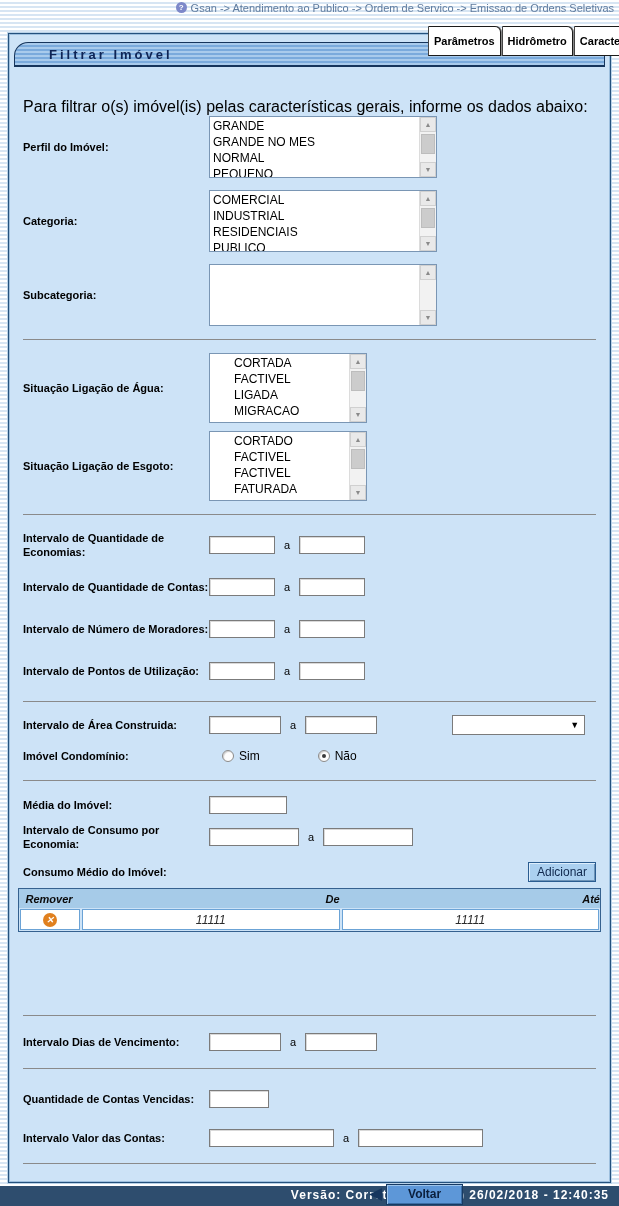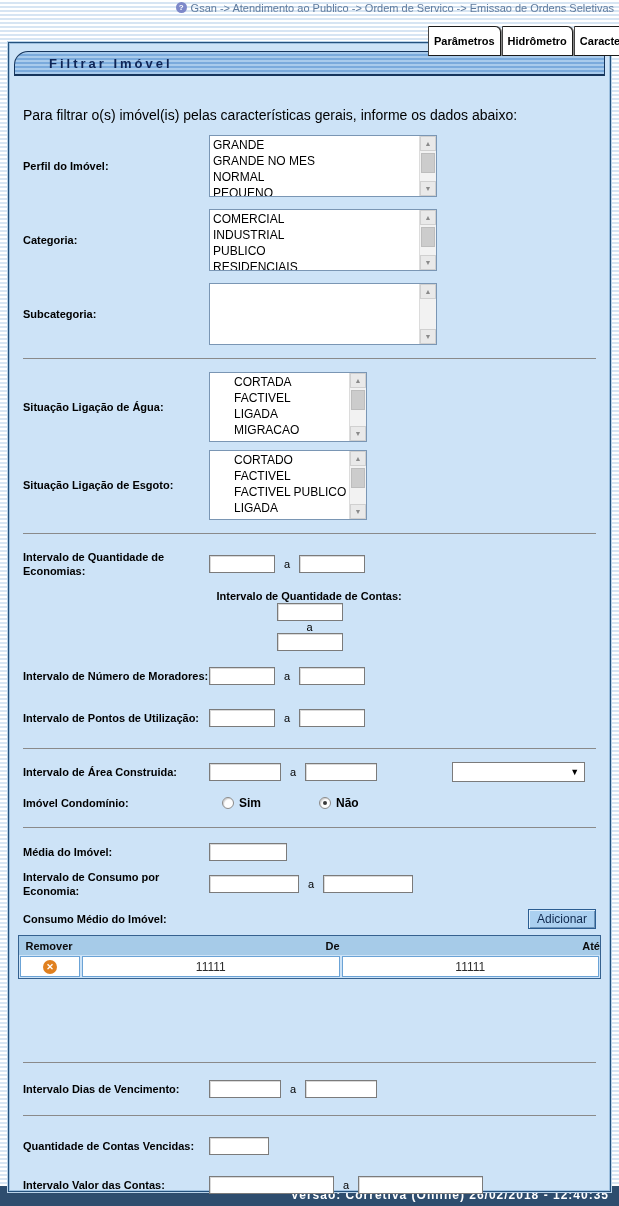--- a/index.html
+++ b/index.html
@@ -13,28 +13,28 @@
   .breadcrumb { position:absolute; top:1px; right:5px; height:13px; display:flex; align-items:center; gap:4px;
     font-size:11px; color:#5f7b9e; white-space:nowrap; z-index:5; }
   .help-icon { width:11px; height:11px; border-radius:50%; background:#7d88c9; color:#fff; font-size:8px;
     font-weight:bold; display:inline-flex; align-items:center; justify-content:center; }
   
   .tabs { position:absolute; top:26px; left:427px; display:flex; z-index:4; }
   .tab { height:30px; background:#ffffff; border:1px solid #1b1b1b; border-left:1px solid #444;
     font-size:11px; font-weight:bold; color:#000; display:flex; align-items:flex-start; justify-content:center;
     padding:8px 5px 0 5px; margin-left:1px; border-radius:0 6px 0 0; box-shadow:1px 0 0 #888;text-align:center; }
   
-  .panel { position:absolute; left:8px; top:42px; width:603px; height:1150px;
+  .panel { position:absolute; left:8px; top:33px; width:603px; height:1150px;
     background:#cde3f7; border:1px solid #24517d; box-shadow: inset 0 0 0 1px #9dbfde, 0 0 0 1px #b9d2e8; z-index:2; }
   .title-bar { position:absolute; top:8px; left:5px; right:5px; height:25px;
     background: repeating-linear-gradient(180deg, #a9cbec 0 2px, #7aaadc 2px 4px);
     border:1px solid #16355c; border-bottom:2px solid #16355c; border-radius:14px 2px 0 0;
     font-size:13px; font-weight:bold; letter-spacing:3px; color:#0e2455; line-height:23px; padding-left:34px; }
   .content { position:absolute; top:44px; left:5px; right:5px; bottom:4px; font-size:11px; color:#000; }
-  .intro { margin:20px 4px 12px 9px; font-size:14px; }
+  .intro { margin:20px 4px 0 9px; font-size:16px; }
   .frow { display:flex; align-items:center; margin:0 9px; }
   .lbl { width:186px; font-weight:bold; font-size:11px; line-height:14px; flex-shrink:0; }
   
   .listbox { background:#fff; border:1px solid #7a96b4; display:flex; }
   .lb-lg { width:228px; height:62px;gap:46px; }
   .lb-sm { width:158px; height:70px;padding-left:21px; }
   .opts { flex:1; overflow:hidden; padding:1px 0 0 3px; font-size:12px; line-height:16px; color:#000; }
   .sb { width:17px; background:#f2f2f2; border-left:1px solid #dcdcdc; display:flex; flex-direction:column; }
   .sb-btn { height:15px; background:#e9e9e9; border:1px solid #d0d0d0; color:#8a8a8a; font-size:7px;
     display:flex; align-items:center; justify-content:center; }
@@ -45,31 +45,31 @@
   .w62{width:66px;} .w70{width:72px;} .w78{width:78px;} .w88{width:90px;} .w125{width:125px;} .w55{width:60px;}
   .rsep { margin:0 9px; font-size:11px; }
   .sel { width:133px; height:20px; background:#fff; border:1px solid #7b7b7b; margin-left:75px;
     display:flex; align-items:center; justify-content:flex-end; padding-right:5px; font-size:9px; color:#000; }
   hr.sep { border:none; border-top:1px solid #8a8a8a; margin:13px 9px; }
   
   .radio-grp { display:flex; align-items:center; margin-left:13px; }
   .rb { width:12px; height:12px; border-radius:50%; background:#fdfdfd; border:1px solid #8a8a8a;
     box-shadow: inset 1px 1px 1px #cfcfcf; margin-right:5px; position:relative; }
   .rb.on::after { content:""; position:absolute; left:3px; top:3px; width:4px; height:4px; border-radius:50%; background:#3a3a3a; }
-  .radio-lbl { font-size:12px; font-weight:bold; }
+  .radio-lbl { font-size:12px; font-weight:normal; }
   .radio-gap { width:58px; }
   
   .btn { background:#abd0f0; border:1px solid #2b5d91; box-shadow: inset 1px 1px 0 #ddeefc, inset -1px -1px 0 #6e94b8;
     font-family:"Liberation Sans", sans-serif; font-size:12px; color:#10294e; height:20px; padding:0 8px; cursor:pointer; }
   .voltar-row { display:flex; align-items:center; margin:18px 0 0 355px; height:24px; }
   .tri { font-size:17px; color:#16365e; margin-right:4px; line-height:20px; }
   .voltar-btn { width:77px; height:21px; background:#5d97d8; border:1px solid #173a63;
     box-shadow: inset 1px 1px 0 #9cc3ea, inset -1px -1px 0 #3a6ea5; font-size:12px; font-weight:bold; color:#0a1f3d; }
   
-  .ctable { margin:0 4px; border:1px solid #35618f; background:#cde3f7; }
+  .ctable { margin:0 4px; border:1px solid #35618f; background:#cde3f7;font-style:italic; }
   .thead { display:flex; background:#a6cbe8; height:19px; align-items:center; font-weight:bold; font-size:11px; color:#0b0b0b; }
   .trow { display:flex; height:23px; background:#cde3f7; padding:1px; gap:2px; }
   .c-rem { width:60px; text-align:center; }
   .c-val { flex:1; text-align:right; }
   .cell { background:#fff; border:1px solid #6ba3d6; display:flex; align-items:center; justify-content:center;
     font-size:12px; color:#2b2b2b; }
   .cell.c-rem { flex:none; }
   .xicon { width:14px; height:14px; border-radius:50%; background:#e0801f; color:#fff; font-size:9px; font-weight:bold;
     display:inline-flex; align-items:center; justify-content:center; cursor:pointer; }
   .tbl-space { height:70px; }
@@ -117,22 +117,22 @@
         </div>
       </div>
     </div>
 
     <div class="frow" style="margin-bottom:12px;">
       <span class="lbl">Categoria:</span>
       <div class="listbox lb-lg">
         <div class="opts">
           <div>COMERCIAL</div>
           <div>INDUSTRIAL</div>
+          <div>RESIDENCIAIS</div>
           <div>PUBLICO</div>
-          <div>RESIDENCIAIS</div>
         </div>
         <div class="sb">
           <div class="sb-btn">▲</div>
           <div class="sb-track">
               <div class="sb-thumb"></div>
             </div>
           <div class="sb-btn">▼</div>
         </div>
       </div>
     </div>
@@ -169,42 +169,42 @@
         </div>
       </div>
     </div>
 
     <div class="frow">
       <span class="lbl">Situação Ligação de Esgoto:</span>
       <div class="listbox lb-sm">
         <div class="opts">
           <div>CORTADO</div>
           <div>FACTIVEL</div>
-          <div>FACTIVEL PUBLICO</div>
+          <div>FACTIVEL FATURADA</div>
           <div>LIGADA</div>
         </div>
         <div class="sb">
           <div class="sb-btn">▲</div>
           <div class="sb-track">
               <div class="sb-thumb"></div>
             </div>
           <div class="sb-btn">▼</div>
         </div>
       </div>
     </div>
 
     <hr class="sep">
 
     <div class="frow" style="margin-bottom:8px; min-height:34px;">
       <span class="lbl">Intervalo de Quantidade de Economias:</span>
       <input class="inp w62" style="">
       <span class="rsep">a</span>
       <input class="inp w62" style="">
     </div>
-    <div class="frow" style="margin-bottom:8px; min-height:34px;flex-direction:column;">
+    <div class="frow" style="margin-bottom:8px; min-height:34px;">
       <span class="lbl">Intervalo de Quantidade de Contas:</span>
       <input class="inp w62" style="">
       <span class="rsep">a</span>
       <input class="inp w62" style="">
     </div>
     <div class="frow" style="margin-bottom:8px; min-height:34px;">
       <span class="lbl">Intervalo de Número de Moradores:</span>
       <input class="inp w62" style="">
       <span class="rsep">a</span>
       <input class="inp w62" style="">

